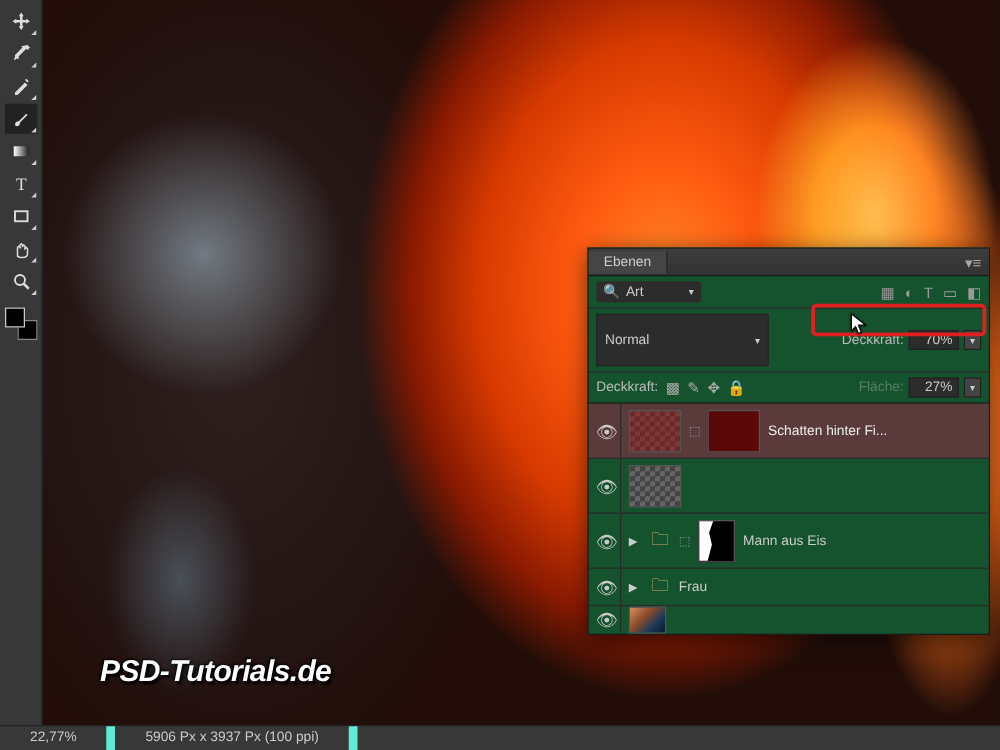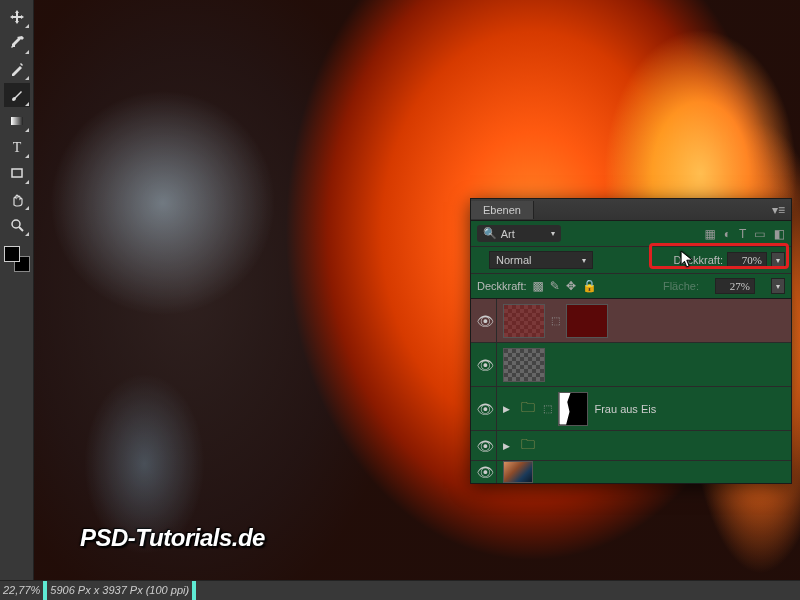--- a/index.html
+++ b/index.html
@@ -89,25 +89,24 @@
 
   
   .status {
     position: absolute; left:0; bottom:0;
     width: 800px; height: 20px;
     background: #383838;
     display:flex;
     border-top:1px solid #222;
   }
   .status .cell {
-    padding: 3px 3px;
-    border-right: 4px solid #5eead4;
+    padding: 3px 24px;
+    border-right: 7px solid #5eead4;
     color:#ccc;
     font-size:11px;
-    font-style:italic;
   }
 
   
   .panel {
     position: absolute;
     left: 470px; top: 198px;
     width: 322px;
     background: #14532d;
     border: 1px solid #1a1a1a;
     box-shadow: 0 4px 18px rgba(0,0,0,0.6);
@@ -136,31 +135,30 @@
     display:flex; align-items:center; gap:4px;
     background:#2c2c2c;
     padding:2px 6px;
     border-radius:3px;
     width: 84px;
   }
   .mini-icons { margin-left:auto; display:flex; gap:8px; color:#999; font-size:12px;}
   .mini-icons span { cursor:pointer; }
   .blend {
     background:#2c2c2c;
-    padding:2px 6px;
-    width:104px;
+    padding:14px 6px;
+    width:138px;
     border:1px solid #222;
-    display:flex; align-items:center; justify-content:space-between;margin-left:12px;
+    display:flex; align-items:center; justify-content:space-between;
   }
   .label { color:#bbb; font-size:11px; }
   .valuebox {
     background:#2c2c2c; border:1px solid #222;
     padding:1px 4px; width:40px; text-align:right;
     font-size:11px;
-    font-family:Liberation Serif, serif;
   }
   .dd { width:14px; height:16px; background:#444; border:1px solid #222; display:flex;align-items:center;justify-content:center; font-size:8px;}
   .highlight {
     position:absolute;
     border:3px solid #e02020;
     border-radius:4px;
     pointer-events:none;
   }
   .lock-row { padding:4px 6px; display:flex; align-items:center; gap:6px; border-bottom:1px solid #1a1a1a; font-size:11px;}
   .lock-icons { display:flex; gap:6px; color:#aaa;}
@@ -343,54 +341,56 @@
   </div>
 
   <div class="lock-row">
     <span class="label">Deckkraft:</span>
     <div class="lock-icons">
       <span>▩</span>
       <span>✎</span>
       <span>✥</span>
       <span>🔒</span>
     </div>
-    <div style="margin-left:auto;display:flex;align-items:center;gap:16px;">
+    <div style="margin-left:auto;display:flex;align-items:center;gap:4px;">
       <span class="label" style="opacity:.4">Fläche:</span>
       <div class="valuebox">27%</div>
       <div class="dd">▾</div>
     </div>
   </div>
 
   <div class="layers">
 
     <div class="layer selected">
       <div class="eye">👁</div>
       <div class="thumb trans red"></div>
       <span class="link">⬚</span>
       <div class="thumb darkred"></div>
+      <div class="layer-name">Schatten hinter Fi...</div>
     </div>
 
     <div class="layer">
       <div class="eye">👁</div>
       <div class="thumb trans"></div>
     </div>
 
     <div class="layer">
       <div class="eye">👁</div>
       <span class="twisty">▶</span>
       <span class="folder">🗀</span>
       <span class="link">⬚</span>
       <div class="thumb mask"></div>
-      <div class="layer-name">Frau aus Eis</div>
+      <div class="layer-name">Mann aus Eis</div>
     </div>
 
     <div class="layer short">
       <div class="eye">👁</div>
       <span class="twisty">▶</span>
       <span class="folder">🗀</span>
+      <div class="layer-name">Frau</div>
     </div>
 
     <div class="layer short last" style="height:22px;overflow:hidden;">
       <div class="eye">👁</div>
       <div class="thumb photo short"></div>
       <div class="layer-name"></div>
     </div>
 
   </div>
 

